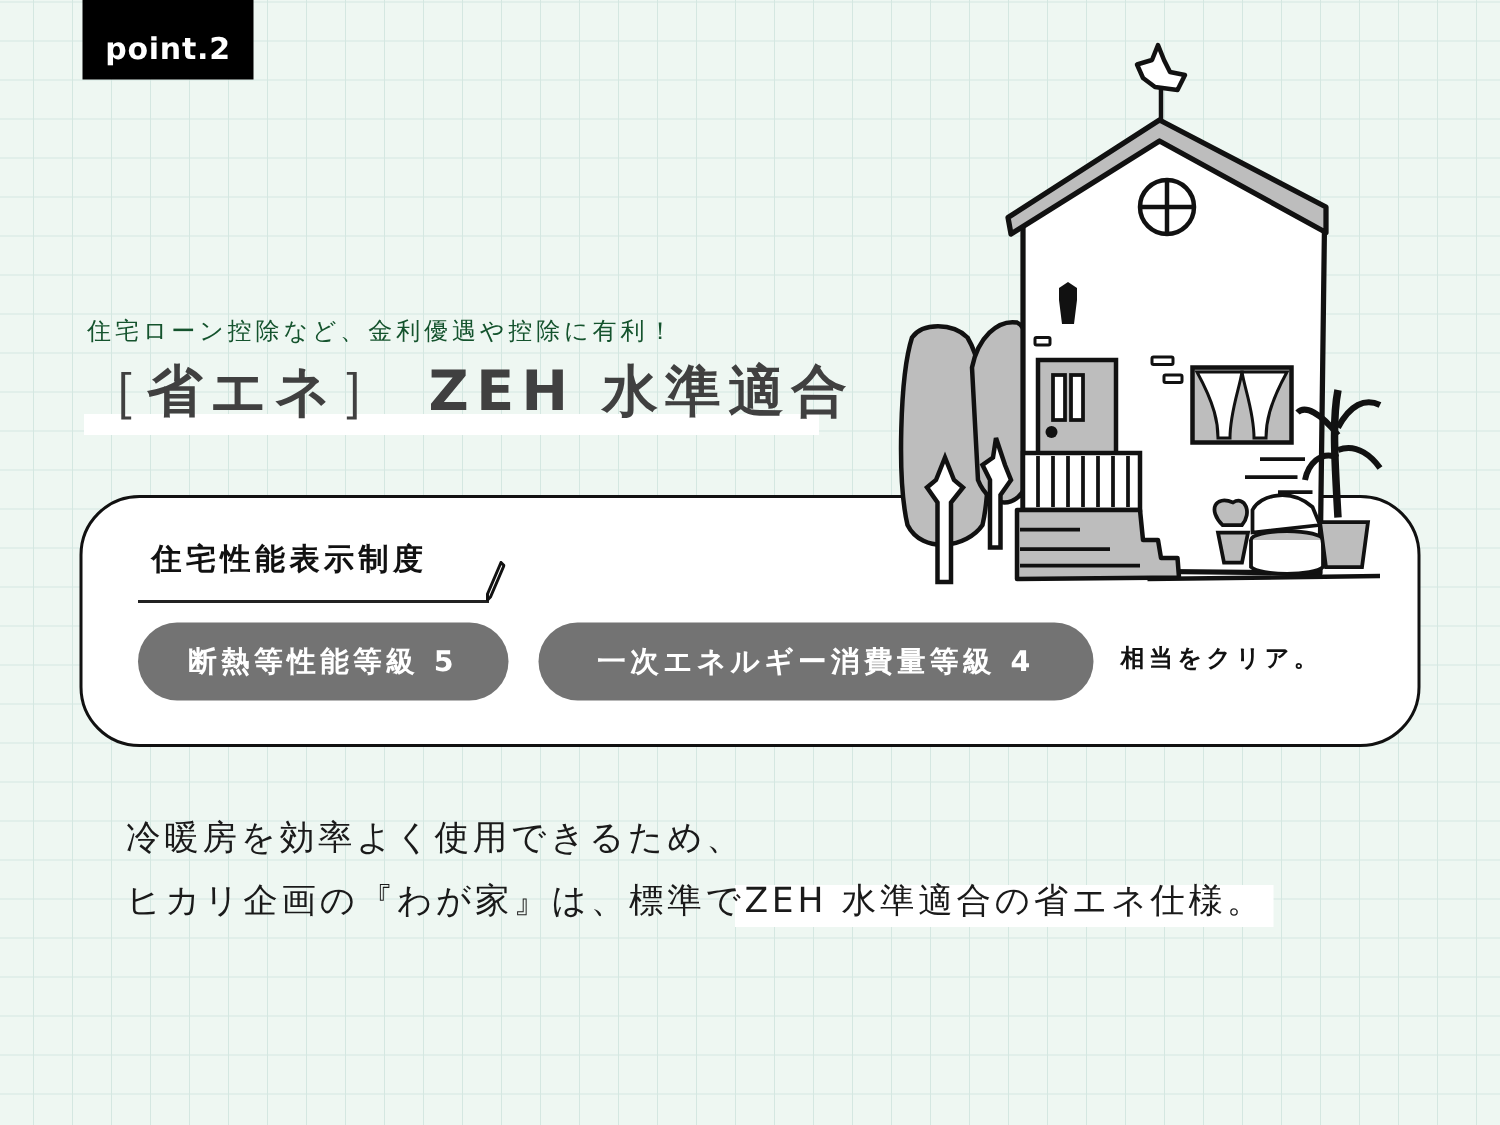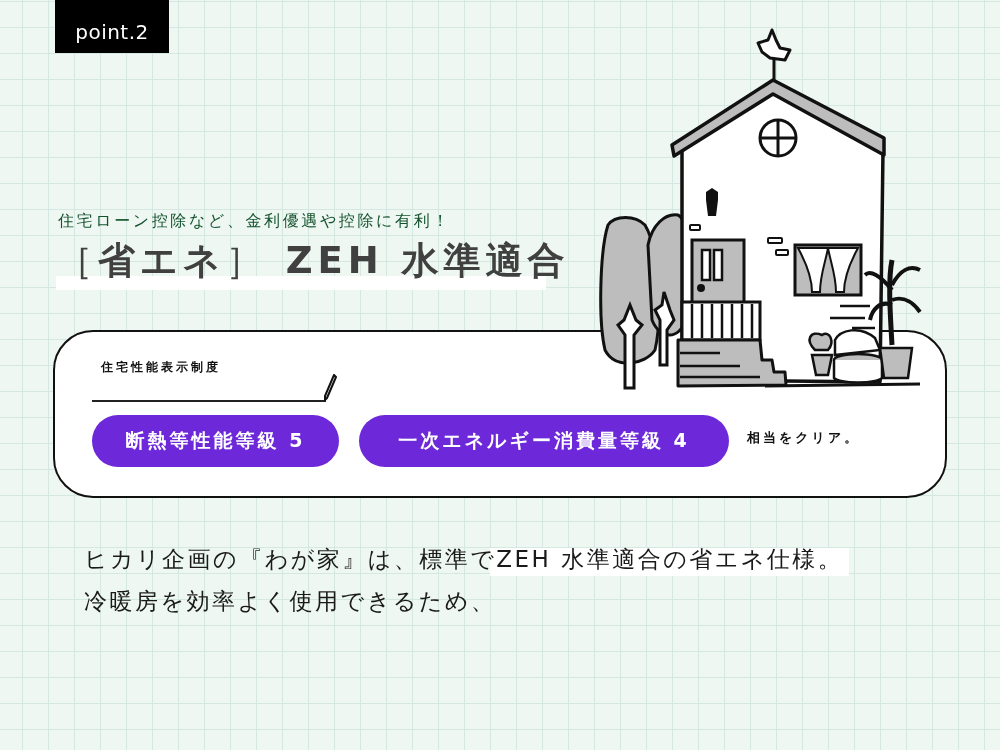--- a/index.html
+++ b/index.html
@@ -9,21 +9,21 @@
       background-image:
         linear-gradient(to right, #d4e7e1 1px, transparent 1px),
         linear-gradient(to bottom, #d4e7e1 1px, transparent 1px);
       background-size: 26px 26px;
       background-position: 22px 27px;
       font-family: "DejaVu Sans", "Liberation Sans", sans-serif;
       color: #1a1a1a;
     }
     .point-tag {
       position: absolute; left: 55px; top: 0; width: 114px; height: 53px;
-      background: #000; color: #fff; font-weight: normal; font-size: 20px;
+      background: #000; color: #fff; font-weight: bold; font-size: 20px;
       display: flex; align-items: flex-end; justify-content: center;
       padding-bottom: 9px; box-sizing: border-box; letter-spacing: 0.5px;
     }
     .subtitle {
       position: absolute; left: 58px; top: 211px; font-size: 16px;
       letter-spacing: 2.6px; color: #14532d;
     }
     .title-wrap { position: absolute; left: 56px; top: 236px; }
     .title-highlight {
       position: absolute; left: 0; top: 40px; width: 490px; height: 14px; background: #fff;
@@ -32,38 +32,38 @@
       position: relative; font-size: 37px; font-weight: bold; letter-spacing: 5px;
       color: #404040; white-space: nowrap;
     }
     .title .bracket { font-weight: normal; }
 
     .card {
       position: absolute; left: 53px; top: 330px; width: 894px; height: 168px;
       background: #fff; border: 2.5px solid #111; border-radius: 40px; box-sizing: border-box;
     }
     .card-heading {
-      position: absolute; left: 46px; top: 27px; font-size: 12px; font-weight: bold;
+      position: absolute; left: 46px; top: 27px; font-size: 20px; font-weight: bold;
       letter-spacing: 3px; color: #111;
     }
     .card-underline {
       position: absolute; left: 37px; top: 68px; width: 234px; height: 2px; background: #222;
     }
     .pen-icon { position: absolute; left: 268px; top: 42px; width: 14px; height: 28px; }
 
     .pill {
       position: absolute; top: 83px; height: 52px; border-radius: 26px;
-      background: #6d28d9; color: #fff; font-size: 19px; font-weight: bold;
+      background: #737373; color: #fff; font-size: 19px; font-weight: bold;
       letter-spacing: 3px; display: flex; align-items: center; justify-content: center;
       box-sizing: border-box;
     }
     .pill-1 { left: 37px; width: 247px; }
     .pill-2 { left: 304px; width: 370px; }
     .clear-text {
-      position: absolute; left: 692px; top: 97px; font-size: 13px; font-weight: bold;
+      position: absolute; left: 692px; top: 97px; font-size: 16px; font-weight: bold;
       letter-spacing: 3px; color: #111;
     }
 
     .body-text {
       position: absolute; left: 84px; top: 538px; font-size: 23px; line-height: 42px;
       letter-spacing: 2.5px; color: #1a1a1a;
     }
     .body-text .line { white-space: nowrap; position: relative; }
     .hl { position: relative; }
     .hl::before {
@@ -100,24 +100,24 @@
   <div class="pill pill-1">
     <span>断熱等性能等級 5</span>
   </div>
   <div class="pill pill-2">
     <span>一次エネルギー消費量等級 4</span>
   </div>
   <div class="clear-text">相当をクリア。</div>
 </div>
 
 <div class="body-text">
+  <div class="line">冷暖房を効率よく使用できるため、</div>
   <div class="line">
     <span>ヒカリ企画の『わが家』は、標準で</span><span class="hl">ZEH 水準適合の省エネ仕様。</span>
   </div>
-  <div class="line">冷暖房を効率よく使用できるため、</div>
 </div>
 
 <svg class="house" viewBox="0 0 350 380">
 
   <path d="M18 205 C10 230 8 300 15 330 C25 350 55 345 65 330 C72 300 70 230 55 205 C45 195 25 195 18 205 Z" fill="#bdbdbd" stroke="#111" stroke-width="3"></path>
   <path d="M58 225 C62 205 75 193 88 195 C100 200 100 250 95 300 C90 320 70 320 62 300 Z" fill="#bdbdbd" stroke="#111" stroke-width="3"></path>
   <path d="M35 368 L35 315 L28 305 L34 300 L40 285 L46 300 L52 305 L44 315 L44 368 Z" fill="#fff" stroke="#111" stroke-width="3"></path>
   <path d="M70 345 L70 300 L65 290 L72 285 L74 272 L80 290 L84 300 L77 310 L77 345 Z" fill="#fff" stroke="#111" stroke-width="3"></path>
 
   <path d="M92 130 L92 360 L290 362 L293 130 L185 70 Z" fill="#fff" stroke="#111" stroke-width="3.5" stroke-linejoin="round"></path>

